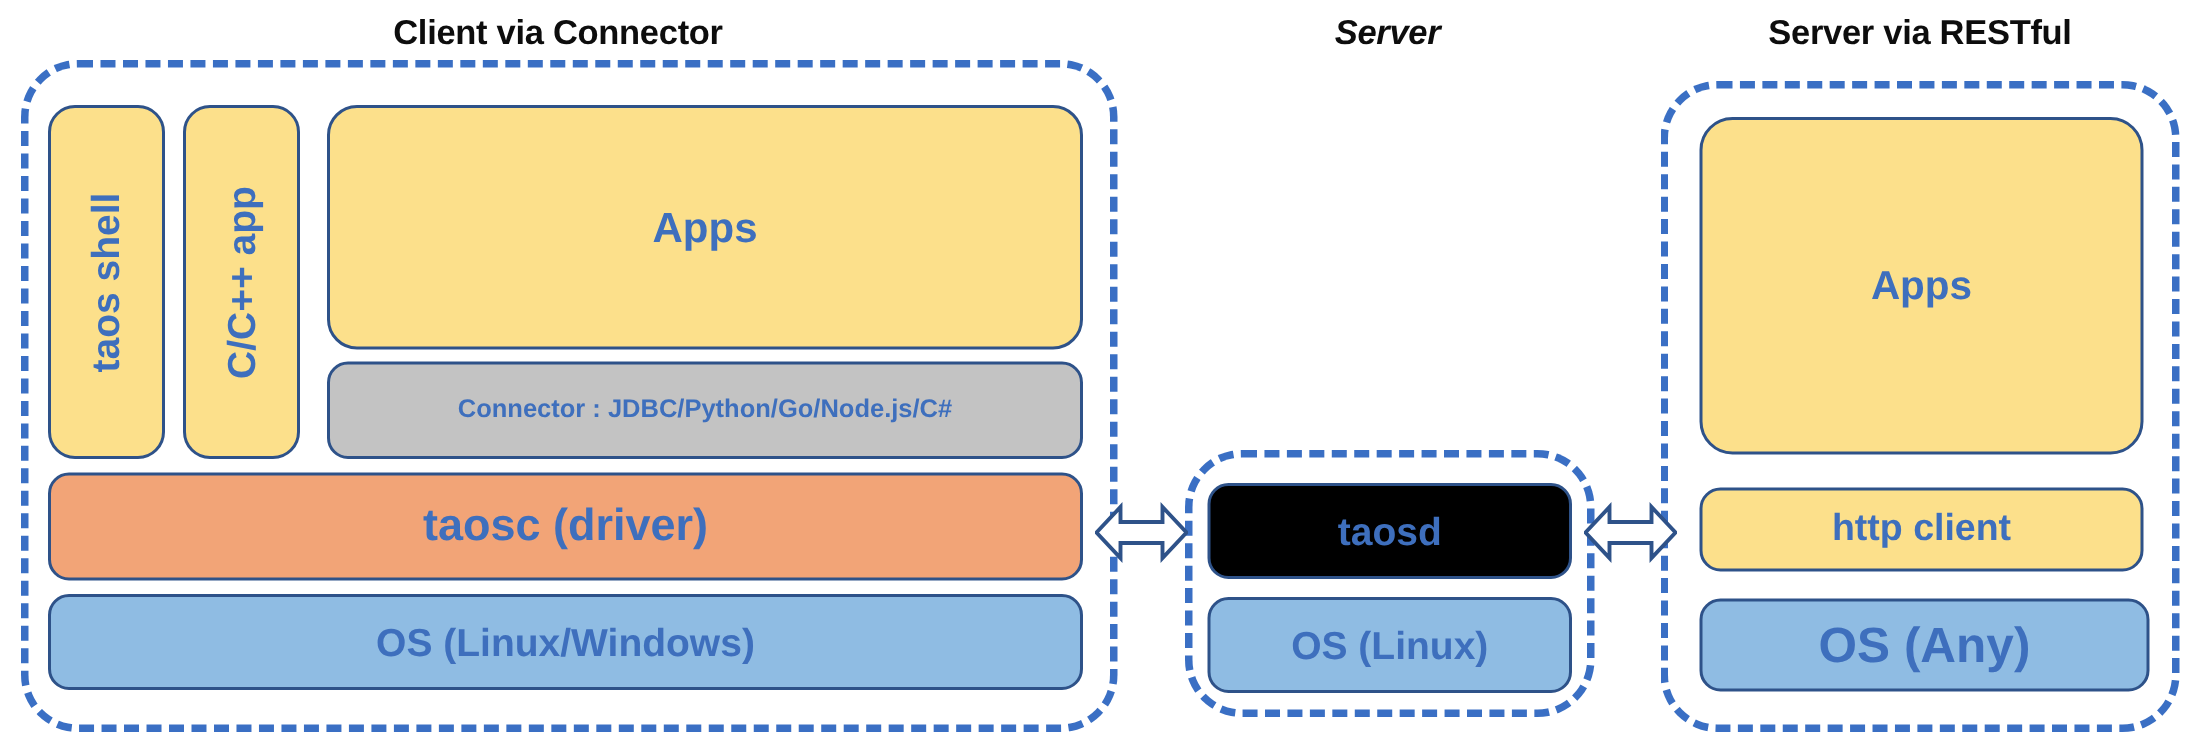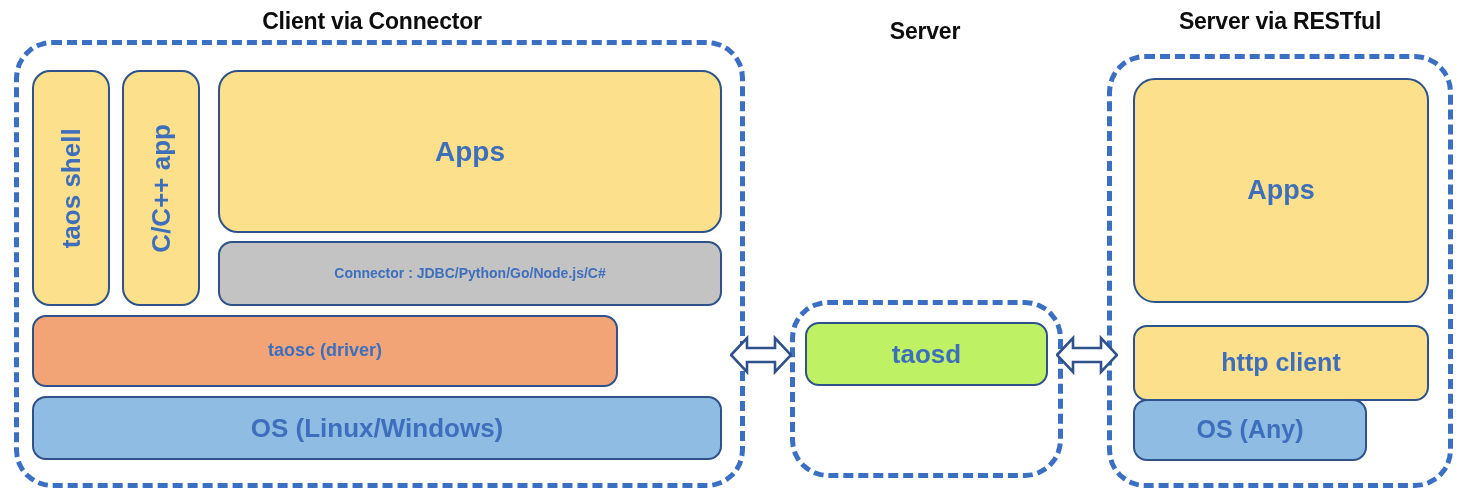--- a/index.html
+++ b/index.html
@@ -15,21 +15,21 @@
   .section-title {
     position: absolute;
     font-weight: bold;
     font-size: 23px;
     color: #0d0d0d;
     text-align: center;
     letter-spacing: -0.2px;
     white-space: nowrap;
   }
   #title-connector { left: 142px; top: 8px; width: 460px; }
-  #title-server    { left: 800px; top: 18px; width: 250px; }
+  #title-server    { left: 800px; top: 8px; width: 250px; font-style: italic; }
   #title-restful   { left: 1110px; top: 8px; width: 340px; }
 
   
   .dashed-group {
     position: absolute;
     border: 5px dashed #3a6fc4;
     border-radius: 38px;
     background: transparent;
   }
   #group-connector { left: 14px;   top: 40px;  width: 731px; height: 448px; }
@@ -46,48 +46,48 @@
     justify-content: center;
     color: #3e6fbd;
     font-weight: bold;
     text-align: center;
     line-height: 1.18;
   }
   .yellow { background: #fce08b; }
   .gray   { background: #c3c3c3; }
   .orange { background: #f2a477; }
   .blue   { background: #8fbce3; text-align: center; }
-  .green  { background: #bef264; }
+  .green  { background: #000000; }
 
   
   .vert { border-radius: 18px; }
   .vert .vlabel {
     transform: rotate(-90deg);
     white-space: nowrap;
     font-size: 26px;
     font-weight: bold;
     color: #3e6fbd;
   }
 
   
   #blk-taos-shell { left: 32px;  top: 70px;  width: 78px;  height: 236px; }
   #blk-cpp-app    { left: 122px; top: 70px;  width: 78px;  height: 236px; }
   #blk-apps       { left: 218px; top: 70px;  width: 504px; height: 163px; border-radius: 20px; font-size: 28px; }
-  #blk-connector  { left: 218px; top: 241px; width: 504px; height: 65px;  font-size: 14px; }
-  #blk-taosc      { left: 32px;  top: 315px; width: 586px; height: 72px;  font-size: 18px; }
+  #blk-connector  { left: 218px; top: 241px; width: 504px; height: 65px;  font-size: 17px; }
+  #blk-taosc      { left: 32px;  top: 315px; width: 690px; height: 72px;  font-size: 30px; }
   #blk-os-lw      { left: 32px;  top: 396px; width: 690px; height: 64px;  font-size: 26px; }
 
   
   #blk-taosd      { left: 805px; top: 322px; width: 243px; height: 64px; font-size: 26px; }
   #blk-os-linux   { left: 805px; top: 398px; width: 243px; height: 64px; font-size: 26px; }
 
   
   #blk-apps-rest  { left: 1133px; top: 78px;  width: 296px; height: 225px; border-radius: 22px; font-size: 27px; }
-  #blk-http       { left: 1133px; top: 325px; width: 296px; height: 76px;  font-size: 25px; }
-  #blk-os-any     { left: 1133px; top: 399px; width: 234px; height: 62px;  font-size: 25px; }
+  #blk-http       { left: 1133px; top: 325px; width: 296px; height: 56px;  font-size: 25px; }
+  #blk-os-any     { left: 1133px; top: 399px; width: 300px; height: 62px;  font-size: 33px; }
 
   
   .arrow2 { position: absolute; }
   #arrow-left  { left: 730px;  top: 330px; width: 62px; height: 50px; }
   #arrow-right { left: 1056px; top: 330px; width: 62px; height: 50px; }
 </style>
 </head>
 <body>
 
 <div id="stage">
@@ -121,20 +121,23 @@
   </div>
 
   <div class="blk blue" id="blk-os-lw">
     <span>OS (Linux/Windows)</span>
   </div>
 
   <div class="blk green" id="blk-taosd">
     <span>taosd</span>
   </div>
 
+  <div class="blk blue" id="blk-os-linux">
+    <span>OS (Linux)</span>
+  </div>
 
   <div class="blk yellow" id="blk-apps-rest">
     <span>
       <span>Apps</span><br>
     </span>
   </div>
 
   <div class="blk yellow" id="blk-http">
     <span>http client</span>
   </div>

